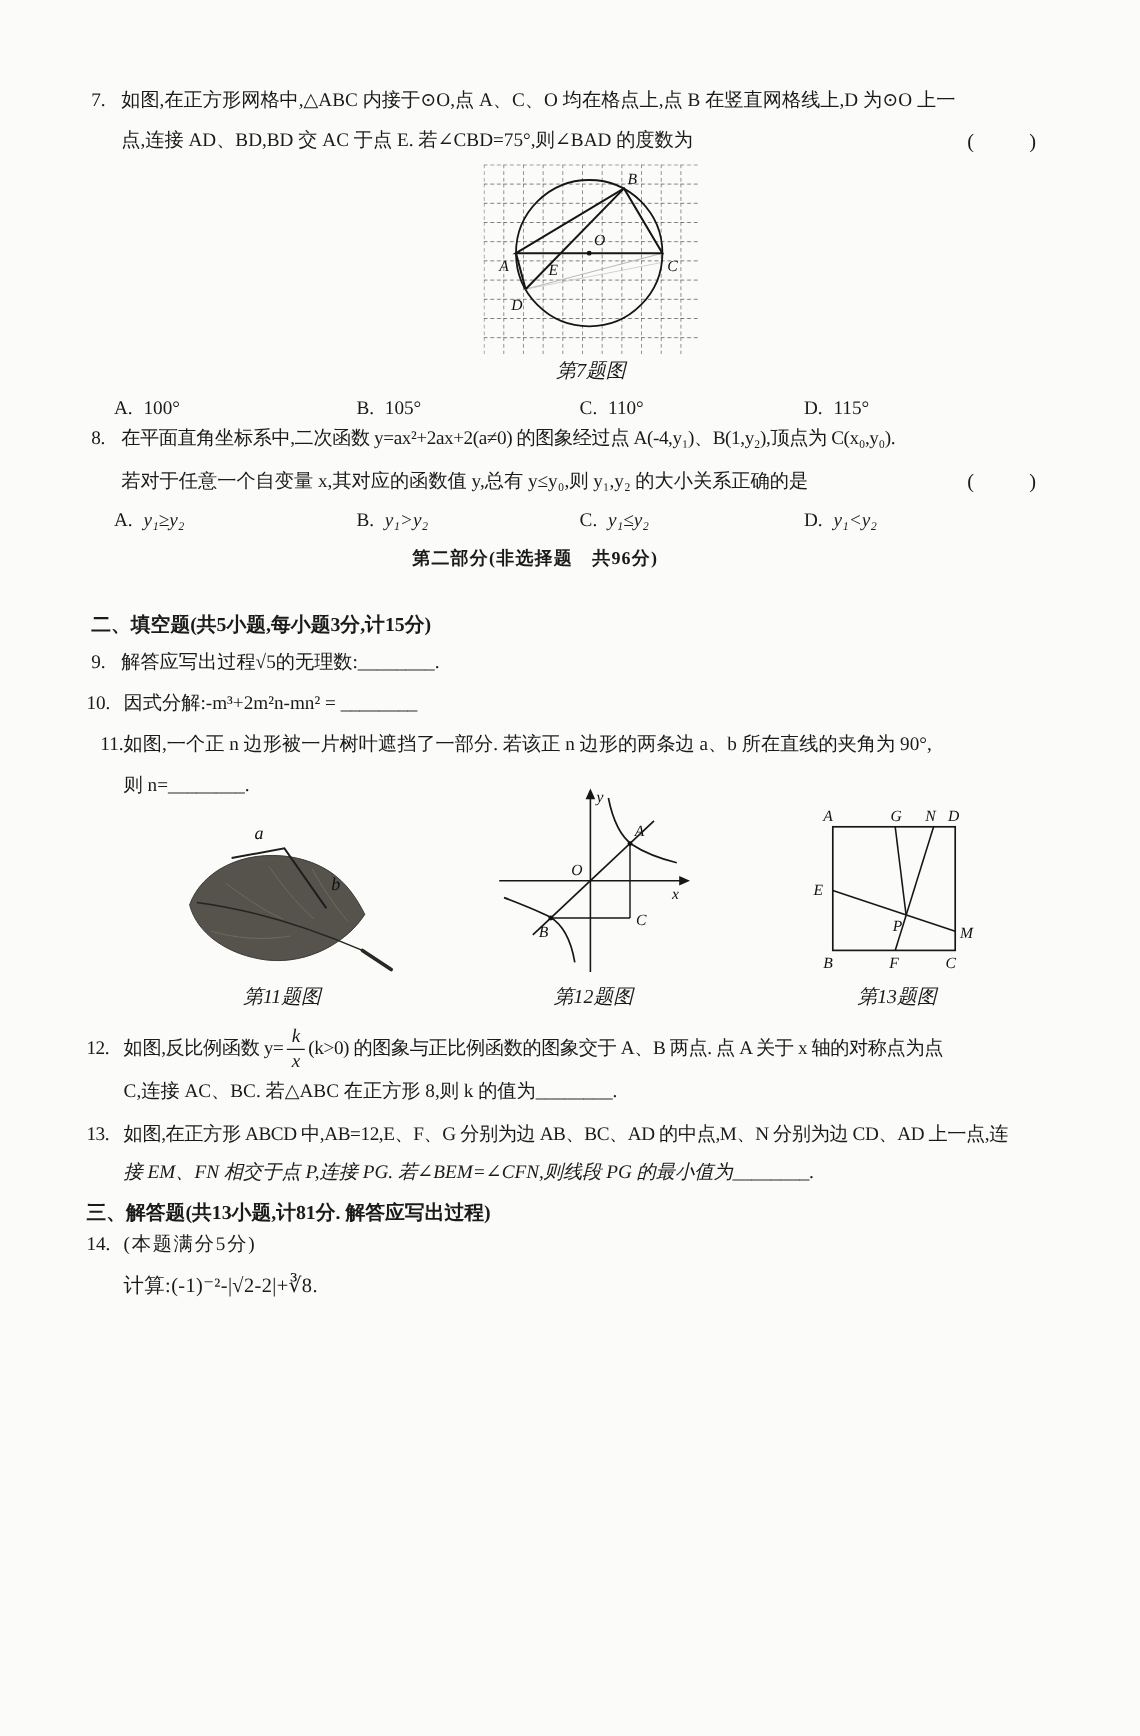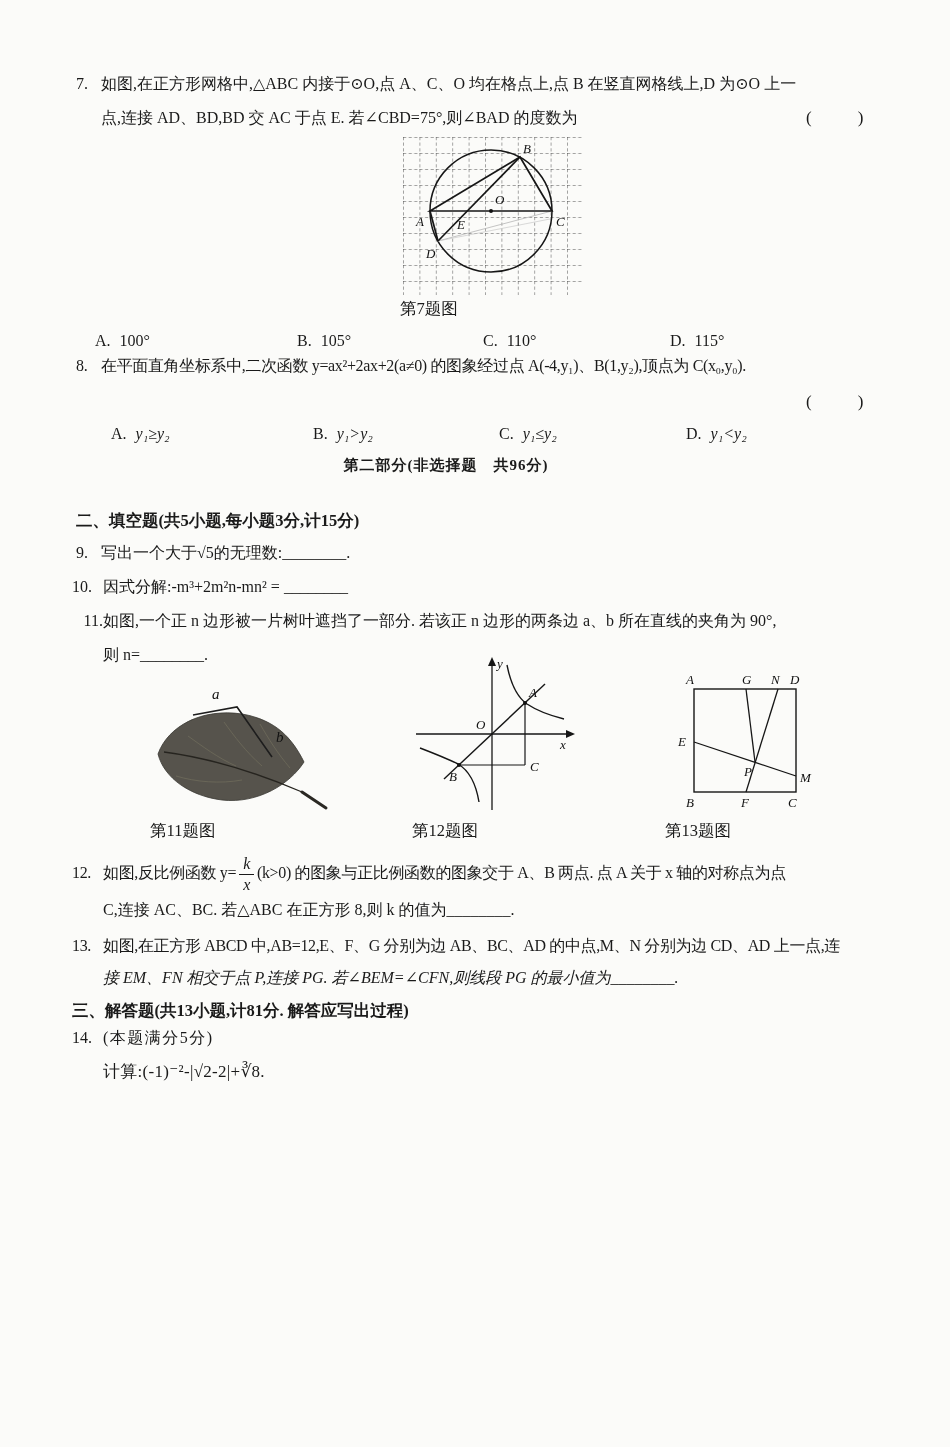--- a/index.html
+++ b/index.html
@@ -2,21 +2,21 @@
 <html><head>
 <meta charset="utf-8">
 <style>
   html,body{margin:0;padding:0;background:#e9e9e7;}
   .page{position:relative;width:950px;height:1447px;margin:0 auto;background:#fbfbf9;
         font-family:"Liberation Serif","DejaVu Serif",serif;color:#1a1a1a;overflow:hidden;}
   .abs{position:absolute;white-space:nowrap;}
   .q{font-size:16px;line-height:1.25;}
   .tight{letter-spacing:-0.35px;}
   .qnum{display:inline-block;min-width:25px;}
-  .caption{font-size:16.5px;text-align:left;}
+  .caption{font-size:16.5px;text-align:center;font-style:italic;}
   .opt-val{margin-left:9px;}
   .it{font-style:italic;}
   .bracket{font-size:17px;letter-spacing:4px;}
   .heading{width:892px;left:0;text-align:center;font-size:15px;font-weight:bold;letter-spacing:1px;}
   .section-title{font-size:16.5px;font-weight:bold;}
   .frac{display:inline-block;vertical-align:middle;text-align:center;line-height:1;margin:0 3px;}
   .fnum{display:block;padding:0 4px 2px;border-bottom:1.4px solid #1a1a1a;}
   .fden{display:block;padding-top:2px;}
   .formula{font-size:17px;letter-spacing:0.3px;}
   svg{display:block;}
@@ -56,34 +56,35 @@
   <div class="abs caption" style="left:400px;top:298px;width:185px;">第7题图</div>
 
   <div class="abs q" style="left:0;top:331px;width:770px;height:22px;">
     <span class="abs" style="left:95px;top:0;"><span>A.</span><span class="opt-val">100°</span></span>
     <span class="abs" style="left:297px;top:0;"><span>B.</span><span class="opt-val">105°</span></span>
     <span class="abs" style="left:483px;top:0;"><span>C.</span><span class="opt-val">110°</span></span>
     <span class="abs" style="left:670px;top:0;"><span>D.</span><span class="opt-val">115°</span></span>
   </div>
 
   <div class="abs q tight" style="left:76px;top:356px;"><span class="qnum">8.</span><span>在平面直角坐标系中,二次函数 y=ax²+2ax+2(a≠0) 的图象经过点 A(-4,y₁)、B(1,y₂),顶点为 C(x₀,y₀).</span></div>
+  <div class="abs q" style="left:101px;top:392px;">若对于任意一个自变量 x,其对应的函数值 y,总有 y≤y₀,则 y₁,y₂ 的大小关系正确的是</div>
   <div class="abs bracket" style="left:806px;top:390px;">(　　)</div>
 
-  <div class="abs q" style="left:16px;top:424px;width:846px;height:24px;">
+  <div class="abs q" style="left:0;top:424px;width:846px;height:24px;">
     <span class="abs" style="left:95px;top:0;"><span>A.</span><span class="opt-val it">y₁≥y₂</span></span>
     <span class="abs" style="left:297px;top:0;"><span>B.</span><span class="opt-val it">y₁&gt;y₂</span></span>
     <span class="abs" style="left:483px;top:0;"><span>C.</span><span class="opt-val it">y₁≤y₂</span></span>
     <span class="abs" style="left:670px;top:0;"><span>D.</span><span class="opt-val it">y₁&lt;y₂</span></span>
   </div>
 
   <div class="abs heading" style="top:456px;">第二部分(非选择题　共96分)</div>
 
   <div class="abs section-title" style="left:76px;top:510px;">二、填空题(共5小题,每小题3分,计15分)</div>
 
-  <div class="abs q" style="left:76px;top:543px;"><span class="qnum">9.</span><span>写出一个大于√5的无理数:________.</span></div>
+  <div class="abs q" style="left:76px;top:543px;"><span class="qnum">9.</span><span>解答应写出过程√5的无理数:________.</span></div>
 
   <div class="abs q" style="left:72px;top:577px;"><span class="qnum" style="min-width:31px;">10.</span><span>因式分解:-m³+2m²n-mn² = ________</span></div>
 
   <div class="abs q" style="left:72px;top:611px;"><span class="qnum" style="min-width:31px;text-align:right;">11.</span><span>如图,一个正 n 边形被一片树叶遮挡了一部分. 若该正 n 边形的两条边 a、b 所在直线的夹角为 90°,</span></div>
   <div class="abs q" style="left:103px;top:645px;">则 n=________.</div>
 
   <svg class="abs" style="left:140px;top:666px;" width="250" height="150" viewBox="0 0 250 150">
     <path d="M18 88 C28 60 62 42 102 48 C136 54 152 72 164 96 C150 118 118 138 82 134 C50 130 24 112 18 88 Z" fill="#56534c" stroke="#3a3833" stroke-width="0.8"></path>
     <path d="M24 86 C70 92 120 108 162 126" fill="none" stroke="#26241f" stroke-width="1.3"></path>
     <path d="M48 70 C62 80 78 92 96 100 M84 56 C94 70 106 86 122 100 M120 58 C128 72 138 88 150 102 M36 110 C56 116 80 118 102 114" fill="none" stroke="#75725f" stroke-width="0.8" opacity="0.8"></path>

